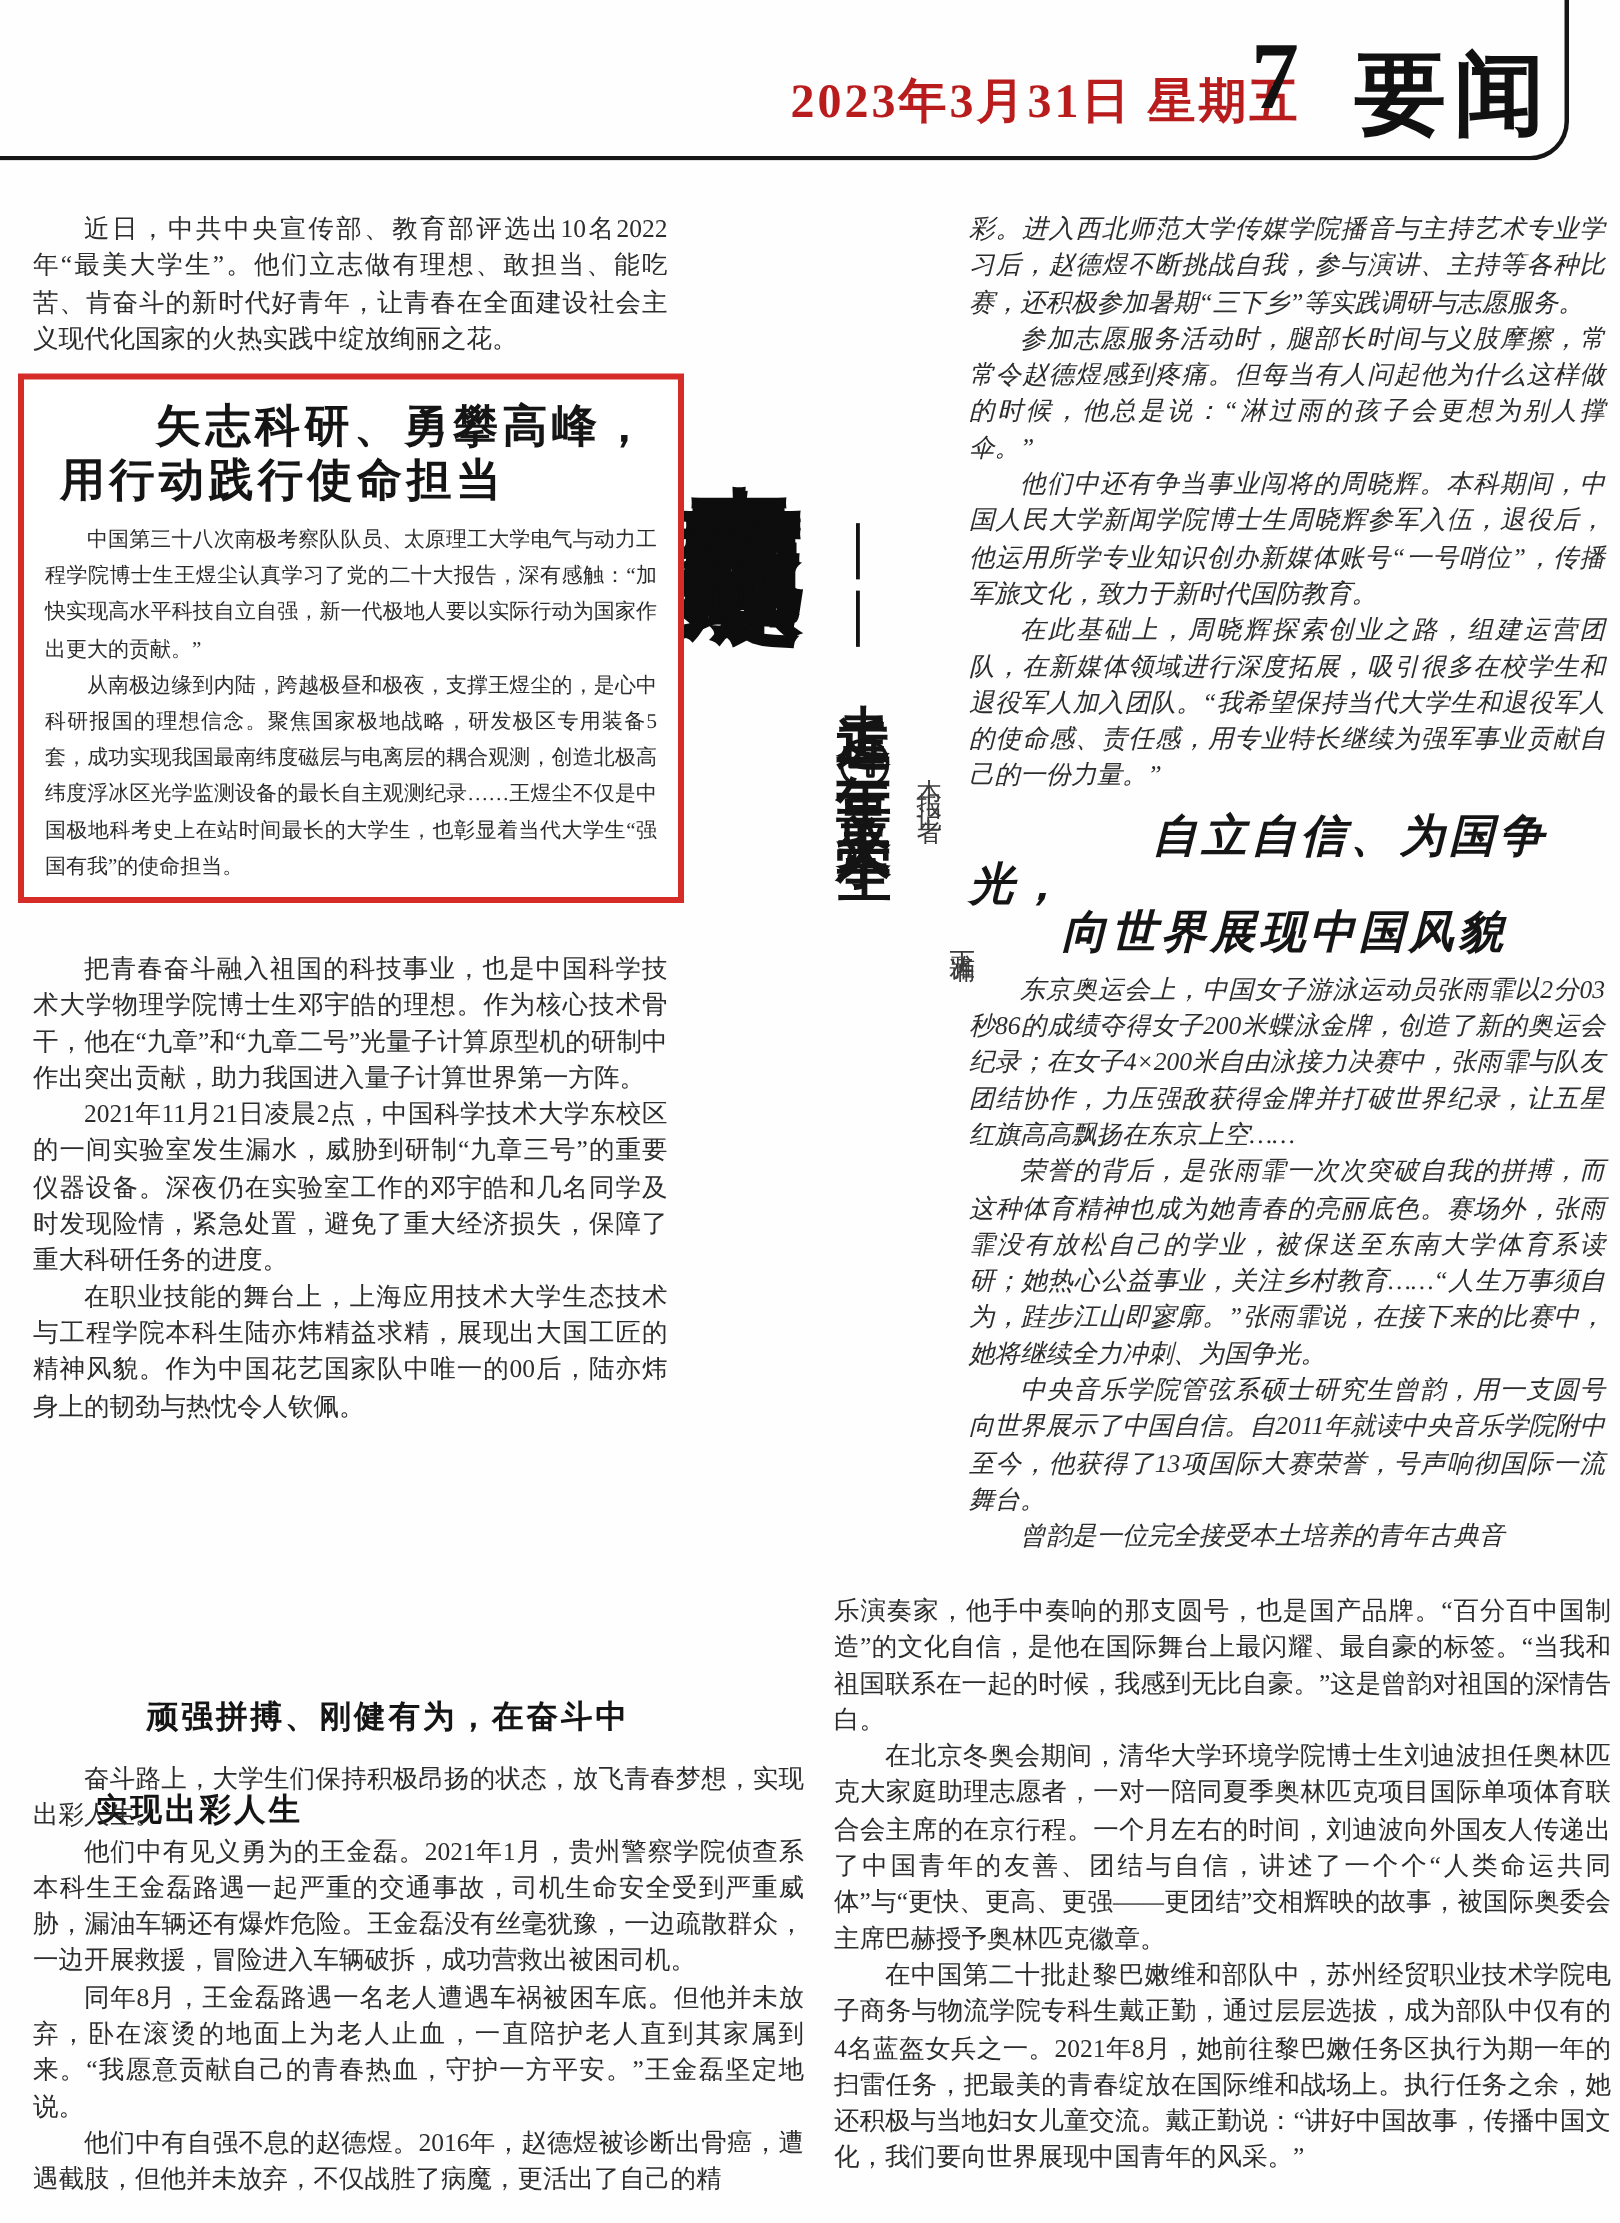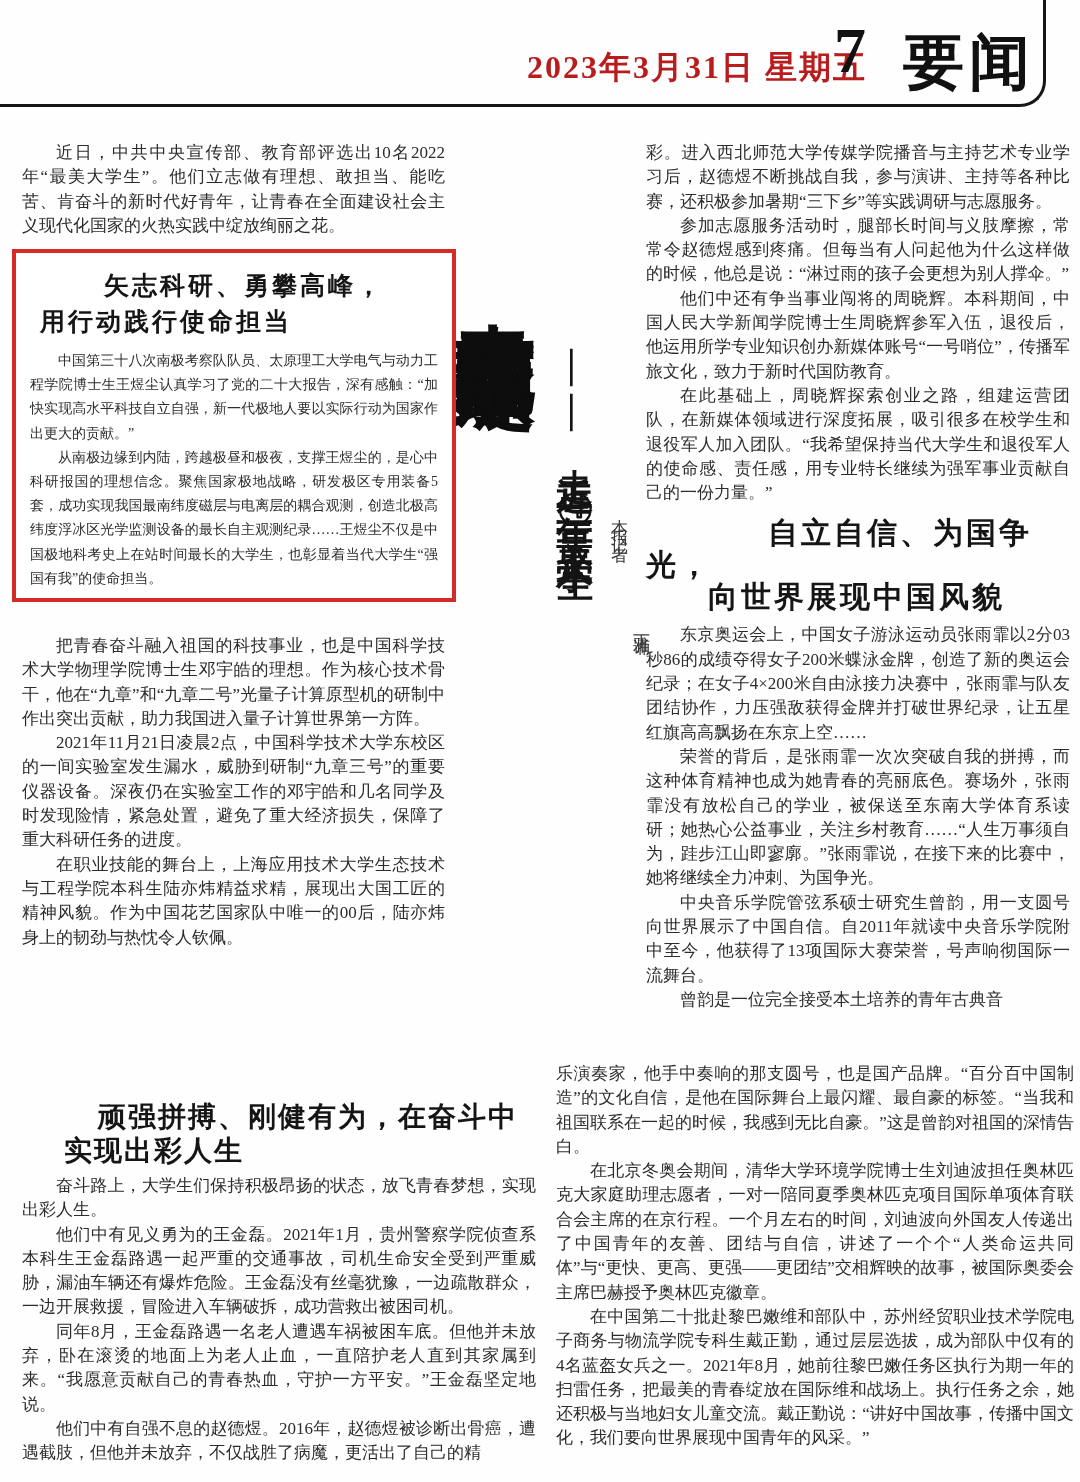--- a/index.html
+++ b/index.html
@@ -28,39 +28,39 @@
   
   .para{
     margin:0;font-size:17px;line-height:24.3px;text-align:justify;
     text-indent:2em;color:#2c2c2c;
   }
   .para.cont{text-indent:0;}
   .col{position:absolute;}
   .col-left-top{left:22px;top:141px;width:423px;}
   .col-left-rest{left:22px;top:634px;width:423px;}
   .col-left-bottom{left:22px;top:1174px;width:514px;}
-  .col-right-top{left:646px;top:141px;width:424px;}
+  .col-right-top{left:646px;top:141px;width:424px;font-style:italic;}
   .col-right-bottom{left:556px;top:1062px;width:518px;}
   
   .redbox{
     position:absolute;left:12px;top:249px;width:408px;
     border:4px solid #d62c28;padding:6px 14px 7px;background:#fff;
   }
   .redbox .para{font-size:14px;line-height:24.2px;}
   
   .sec-head{
     font-family:"Liberation Sans","DejaVu Sans",sans-serif;
     font-weight:700;color:#151515;
   }
   .h-box{margin:8px 0 10px;}
-  .h-box .hl{font-size:25px;line-height:36px;letter-spacing:3px;}
+  .h-box .hl{font-size:30px;line-height:36px;letter-spacing:3px;}
   .h-box .l1{text-indent:74px;}
   .h-box .l2{text-indent:10px;}
   .h2-head{position:absolute;left:22px;top:1100px;width:520px;}
-  .h2-head .hl{font-size:28px;line-height:34px;letter-spacing:2px;}
+  .h2-head .hl{font-size:21px;line-height:34px;letter-spacing:2px;margin-top:28px;}
   .h2-head .l1{text-indent:76px;}
   .h2-head .l2{text-indent:42px;}
   .h3-head{margin:12px 0 10px;}
   .h3-head .hl{font-size:30px;line-height:32px;letter-spacing:3px;}
   .h3-head .l1{text-indent:122px;}
   .h3-head .l2{text-indent:62px;}
   
   .v{writing-mode:vertical-rl;text-orientation:mixed;}
   .main-title{
     position:absolute;left:447px;top:257px;height:696px;

